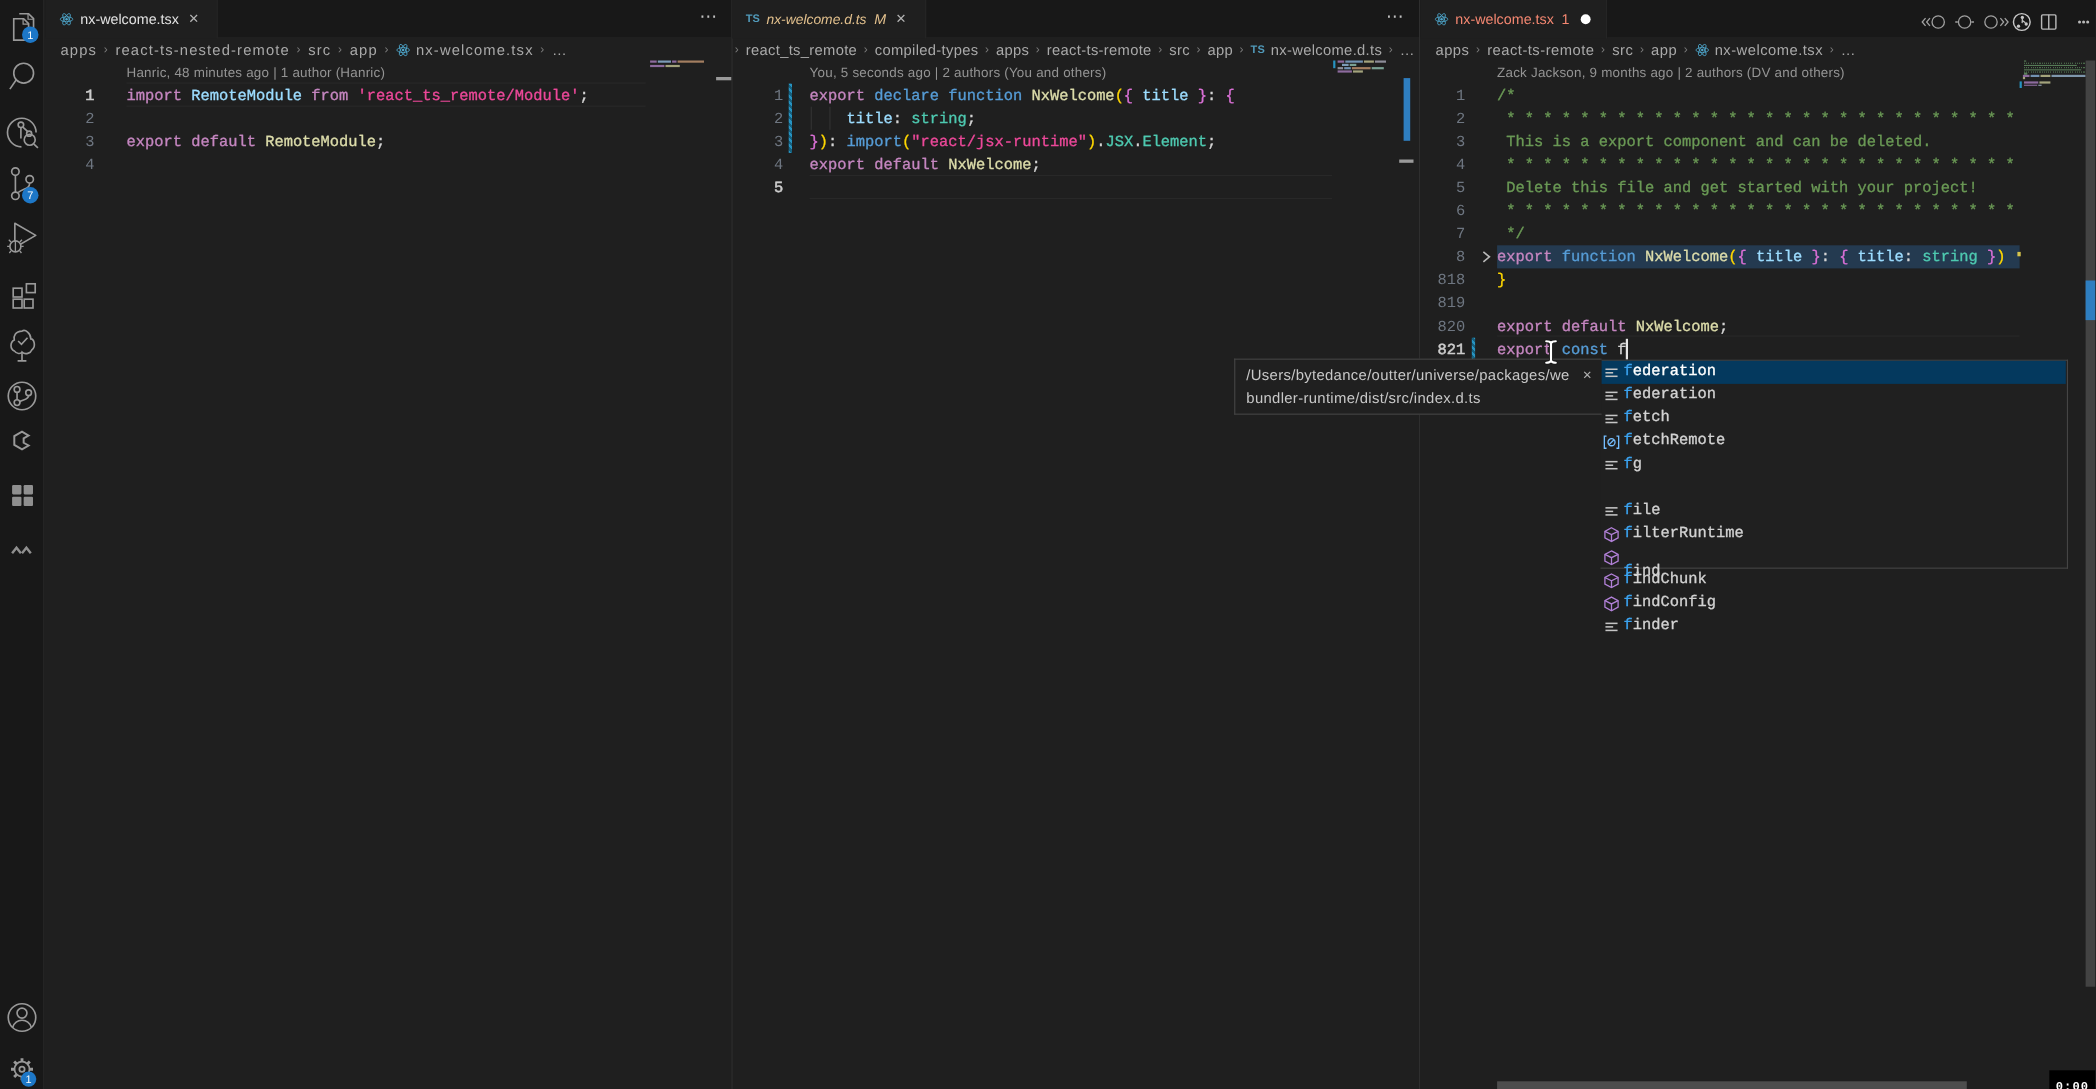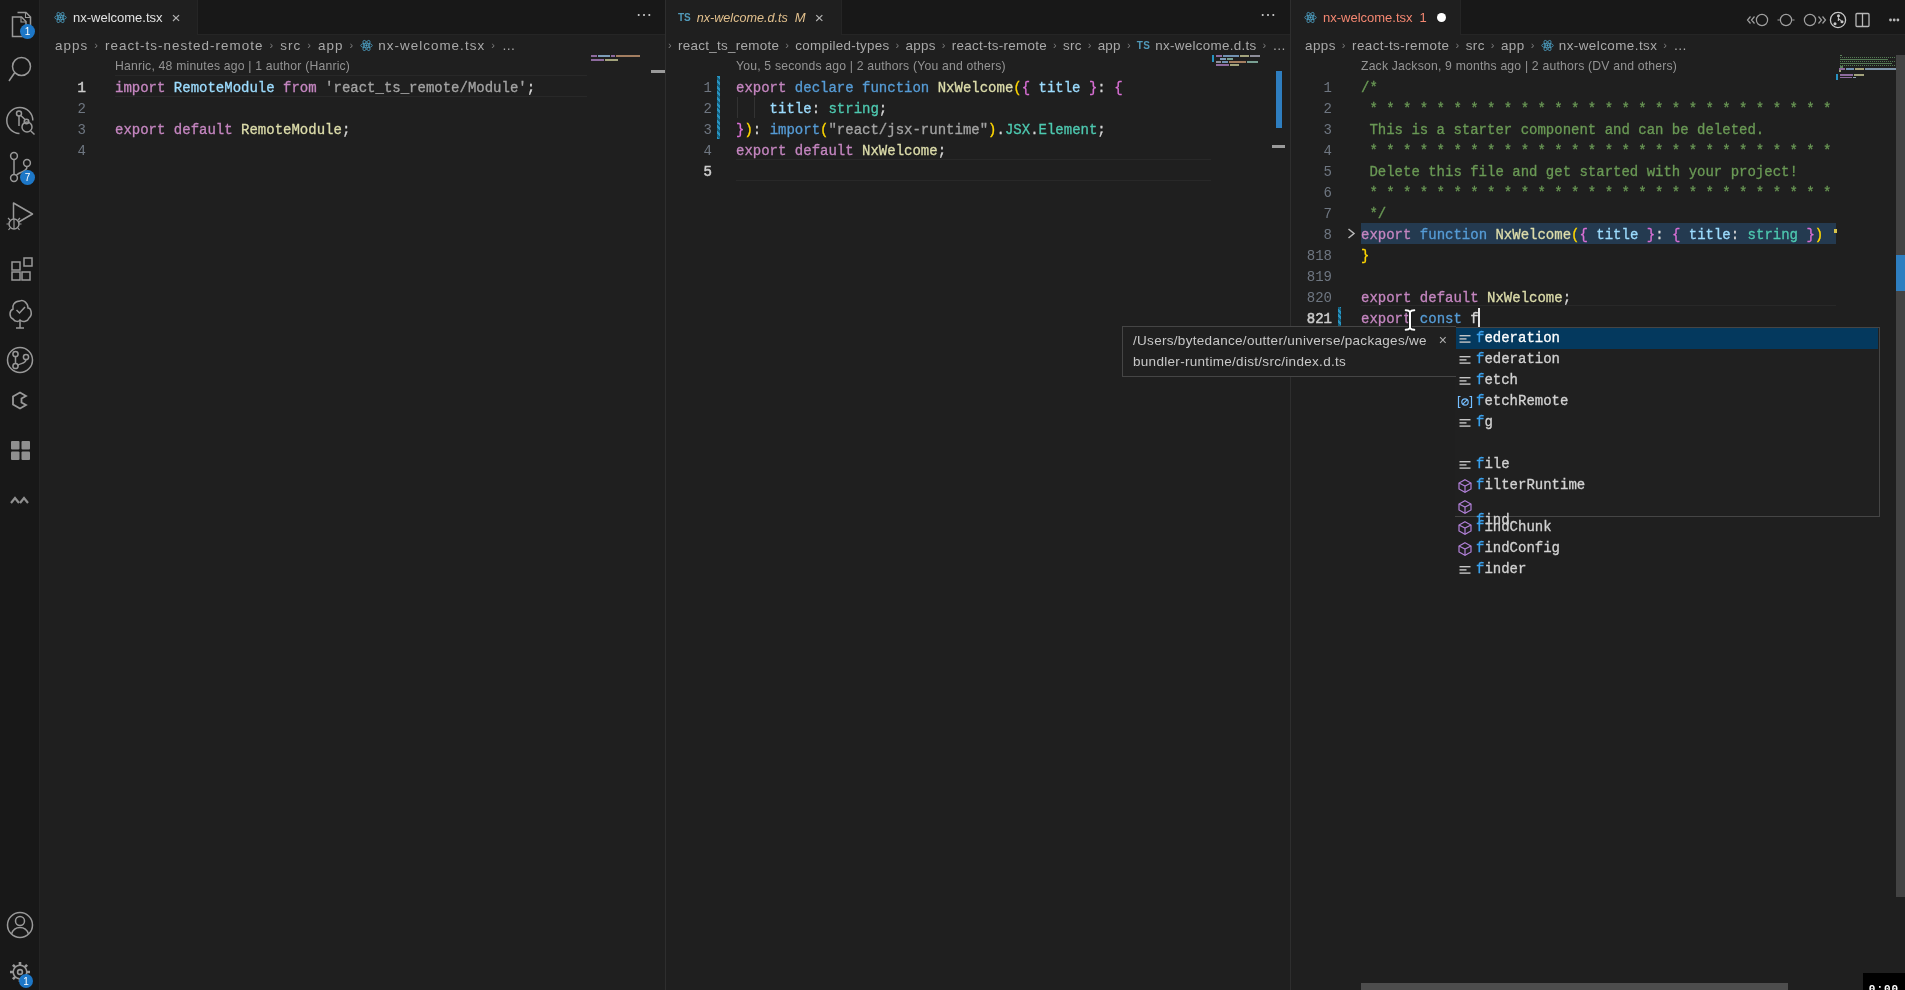--- a/index.html
+++ b/index.html
@@ -7,21 +7,21 @@
   body { position:relative; font-family:"Liberation Sans", sans-serif; }
   .abs { position:absolute; }
   .mono { font-family:"Liberation Mono", monospace; font-size:14px; line-height:21px; white-space:pre; -webkit-text-stroke:0.3px currentColor; }
   .ln { position:absolute; width:44px; text-align:right; color:#6e7681; font-family:"Liberation Mono", monospace; font-size:14px; line-height:21px; transform:translateY(1.5px); }
   .ln.act { color:#cccccc; -webkit-text-stroke:0.5px #cccccc; }
   .codeline { position:absolute; font-family:"Liberation Mono", monospace; font-size:14px; line-height:21px; white-space:pre; color:#d4d4d4; -webkit-text-stroke:0.3px currentColor; transform:translateY(1.5px); }
   .kw { color:#c586c0; }
   .bl { color:#569cd6; }
   .fn { color:#dcdcaa; }
   .vr { color:#9cdcfe; }
-  .st { color:#a3a3a3; }
+  .st { color:#ec4899; }
   .ty { color:#4ec9b0; }
   .cm { color:#6a9955; }
   .au { color:#ffd700; }
   .pk { color:#da70d6; }
   .wh { color:#d4d4d4; }
   .codelens { position:absolute; color:#949494; font-size:12.2px; line-height:15px; letter-spacing:0.2px; }
   .tabstrip { position:absolute; top:0; height:35px; background:#181818; border-bottom:1px solid #252525; }
   .tab { position:absolute; top:0; height:35px; background:#1f1f1f; display:flex; align-items:center; font-size:13px; border-right:1px solid #252525; }
   .crumbs { position:absolute; top:35px; height:20px; display:flex; align-items:center; font-size:13.4px; letter-spacing:0.45px; color:#a9a9a9; white-space:nowrap; flex-wrap:nowrap; }
   .crumbs span { flex-shrink:0; }
@@ -319,21 +319,21 @@
 <div class="ln act" style="left:1288px;top:307px;">821</div>
 
 <div class="abs" style="left:1361px;top:223px;width:475px;height:21px;background:#243a50;"></div>
 <div class="mm" style="left:1834px;top:229px;width:3px;height:4px;background:#d6c44c;"></div>
 
 <svg class="abs" style="left:1344px;top:226px;" width="14" height="15" viewBox="0 0 14 15" fill="none" stroke="#b8b8b8" stroke-width="1.5">
     <path d="M4.5 3 L10 7.5 L4.5 12"></path>
   </svg>
 <div class="codeline" style="left:1361px;top:76px;"><span class="cm">/*</span></div>
 <div class="codeline" style="left:1361px;top:97px;"><span class="cm"> * * * * * * * * * * * * * * * * * * * * * * * * * * * *</span></div>
-<div class="codeline" style="left:1361px;top:118px;"><span class="cm"> This is a starter component and can be deleted.</span></div>
+<div class="codeline" style="left:1361px;top:118px;"><span class="cm"> This is a export component and can be deleted.</span></div>
 <div class="codeline" style="left:1361px;top:139px;"><span class="cm"> * * * * * * * * * * * * * * * * * * * * * * * * * * * *</span></div>
 <div class="codeline" style="left:1361px;top:160px;"><span class="cm"> Delete this file and get started with your project!</span></div>
 <div class="codeline" style="left:1361px;top:181px;"><span class="cm"> * * * * * * * * * * * * * * * * * * * * * * * * * * * *</span></div>
 <div class="codeline" style="left:1361px;top:202px;"><span class="cm"> */</span></div>
 <div class="codeline" style="left:1361px;top:223px;"><span class="kw">export</span> <span class="bl">function</span> <span class="fn">NxWelcome</span><span class="au">(</span><span class="pk">{</span> <span class="vr">title</span> <span class="pk">}</span>: <span class="pk">{</span> <span class="vr">title</span>: <span class="ty">string</span> <span class="pk">}</span><span class="au">)</span></div>
 <div class="codeline" style="left:1361px;top:244px;"><span class="au">}</span></div>
 <div class="codeline" style="left:1361px;top:286px;"><span class="kw">export</span> <span class="kw">default</span> <span class="fn">NxWelcome</span>;</div>
 <div class="codeline" style="left:1361px;top:307px;"><span class="kw">export</span> <span class="bl">const</span> <span class="wh">f</span></div>
 
 <div class="abs" style="left:1478px;top:308px;width:2px;height:19px;background:#e6e6e6;"></div>

